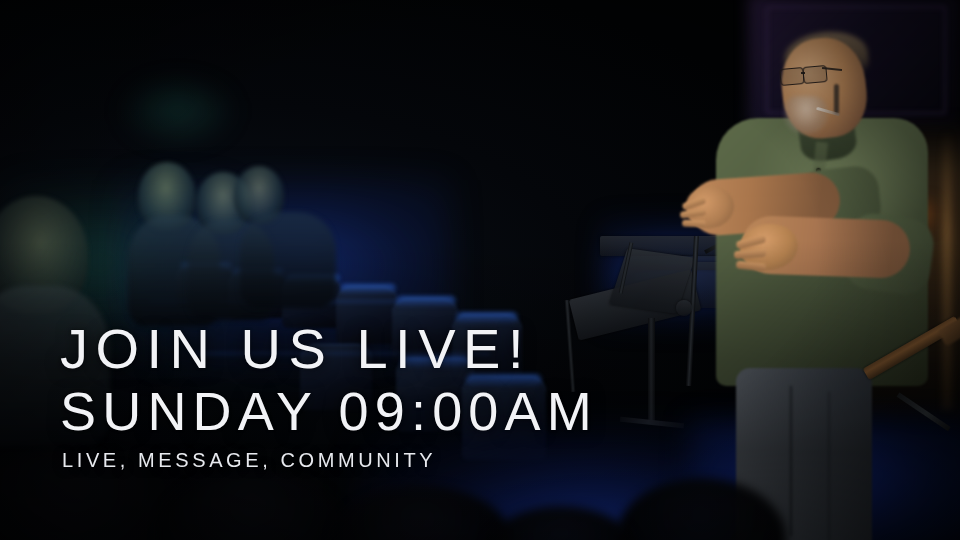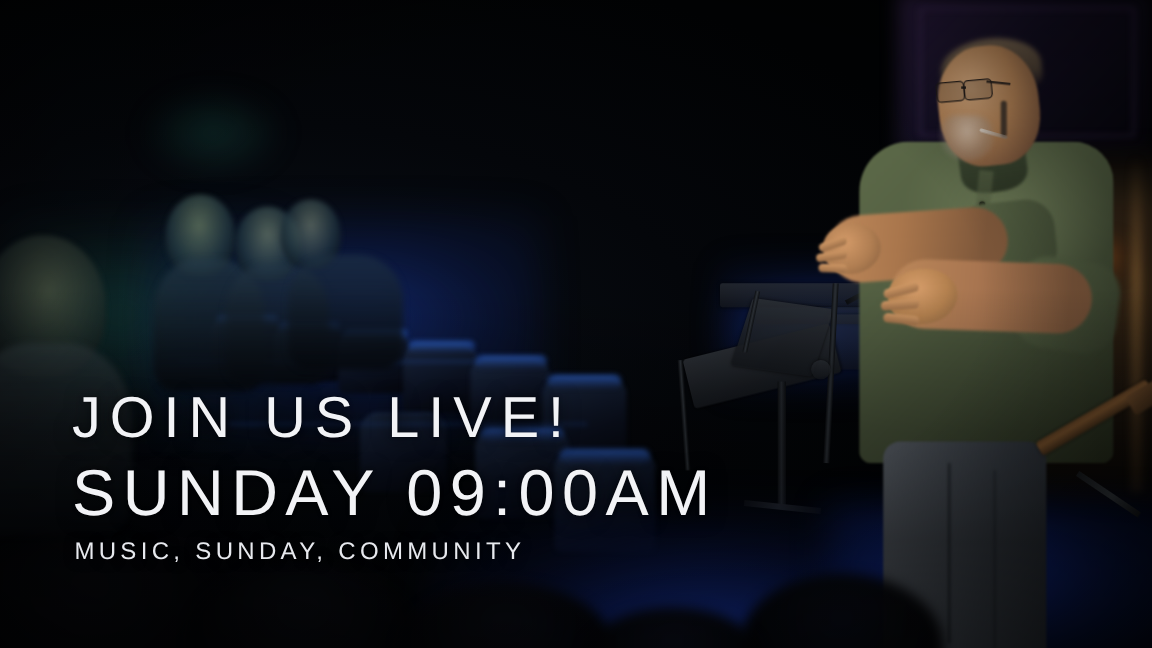--- a/index.html
+++ b/index.html
@@ -415,21 +415,21 @@
     left: 60px;
     top: 318px;
     width: 740px;
     z-index: 40;
   }
   .headline {
     margin: 0;
     color: #f2f3f6;
     font-family: "Liberation Sans", sans-serif;
     font-weight: 300;
-    font-size: 48px;
+    font-size: 56px;
     line-height: 62px;
     letter-spacing: 7.5px;
     white-space: nowrap;
     text-shadow: 0 2px 16px rgba(0,0,0,0.75), 0 0 3px rgba(0,0,0,0.5);
   }
   .headline.line2 {
     font-size: 54px;
     letter-spacing: 6.2px;
   }
   .subhead {
@@ -570,16 +570,16 @@
     <div class="fg-blob" style="left:616px; top:478px; width:170px; height:120px;"></div>
     <div class="fg-blob" style="left:486px; top:506px; width:150px; height:90px;"></div>
 
     <div class="text-scrim"></div>
     <div class="vignette"></div>
   </div>
 
   <div class="text-block">
     <h1 class="headline line1">JOIN US LIVE!</h1>
     <h1 class="headline line2">SUNDAY 09:00AM</h1>
-    <p class="subhead">MUSIC, SUNDAY, COMMUNITY</p>
+    <p class="subhead">LIVE, MESSAGE, COMMUNITY</p>
   </div>
 
 </div>
 
 </body></html>

